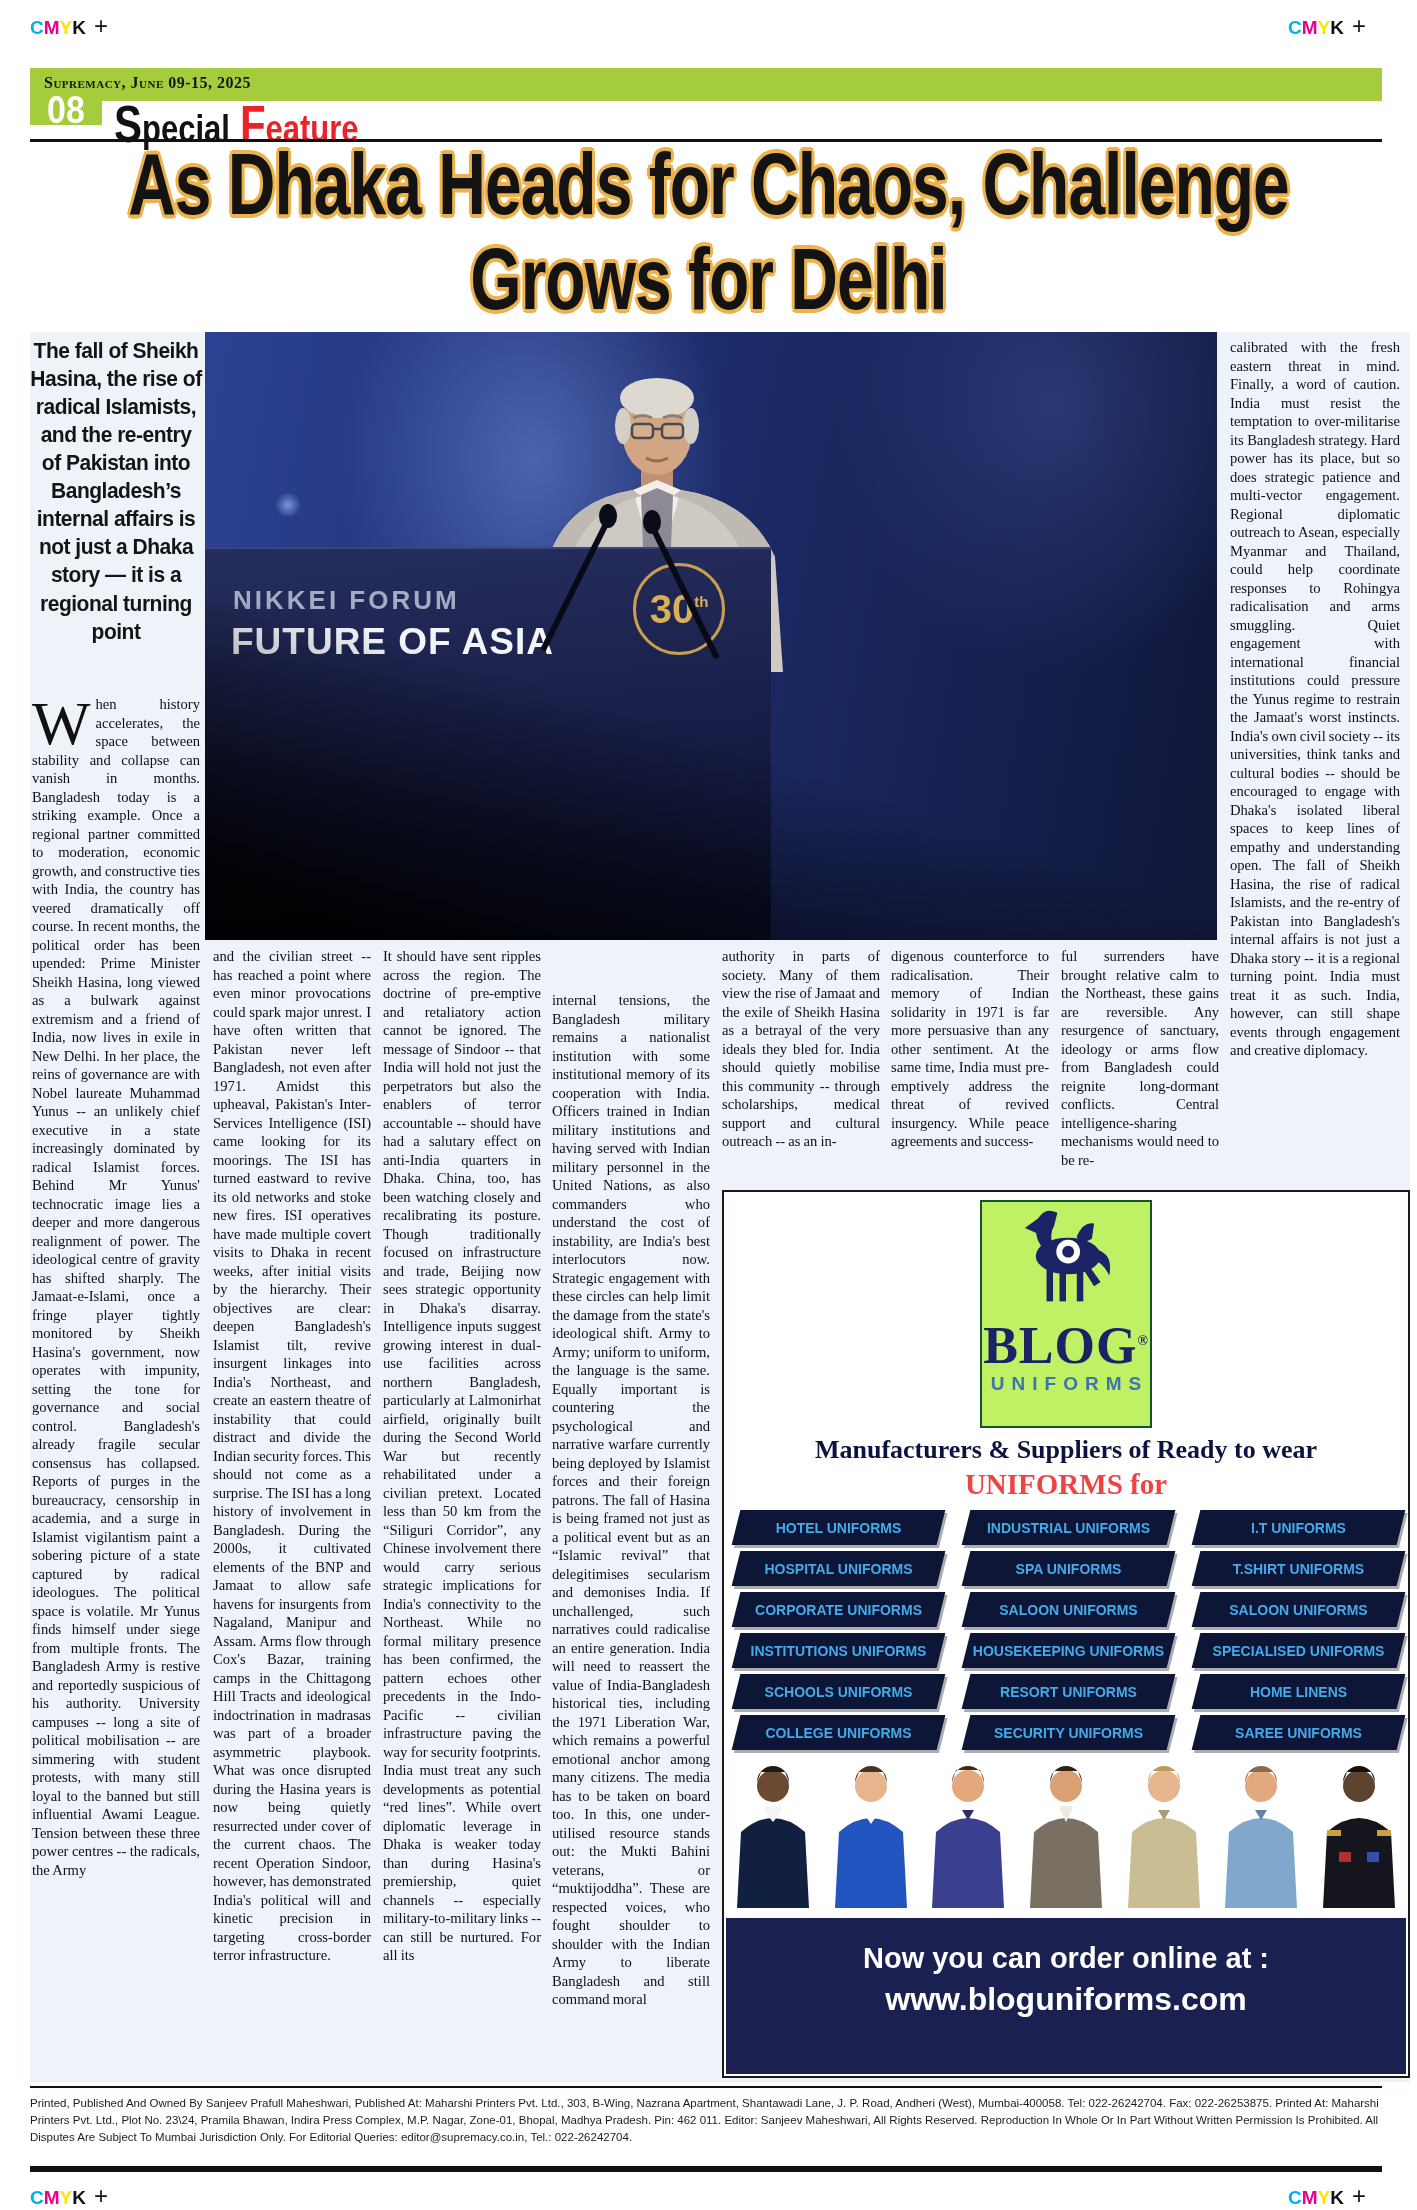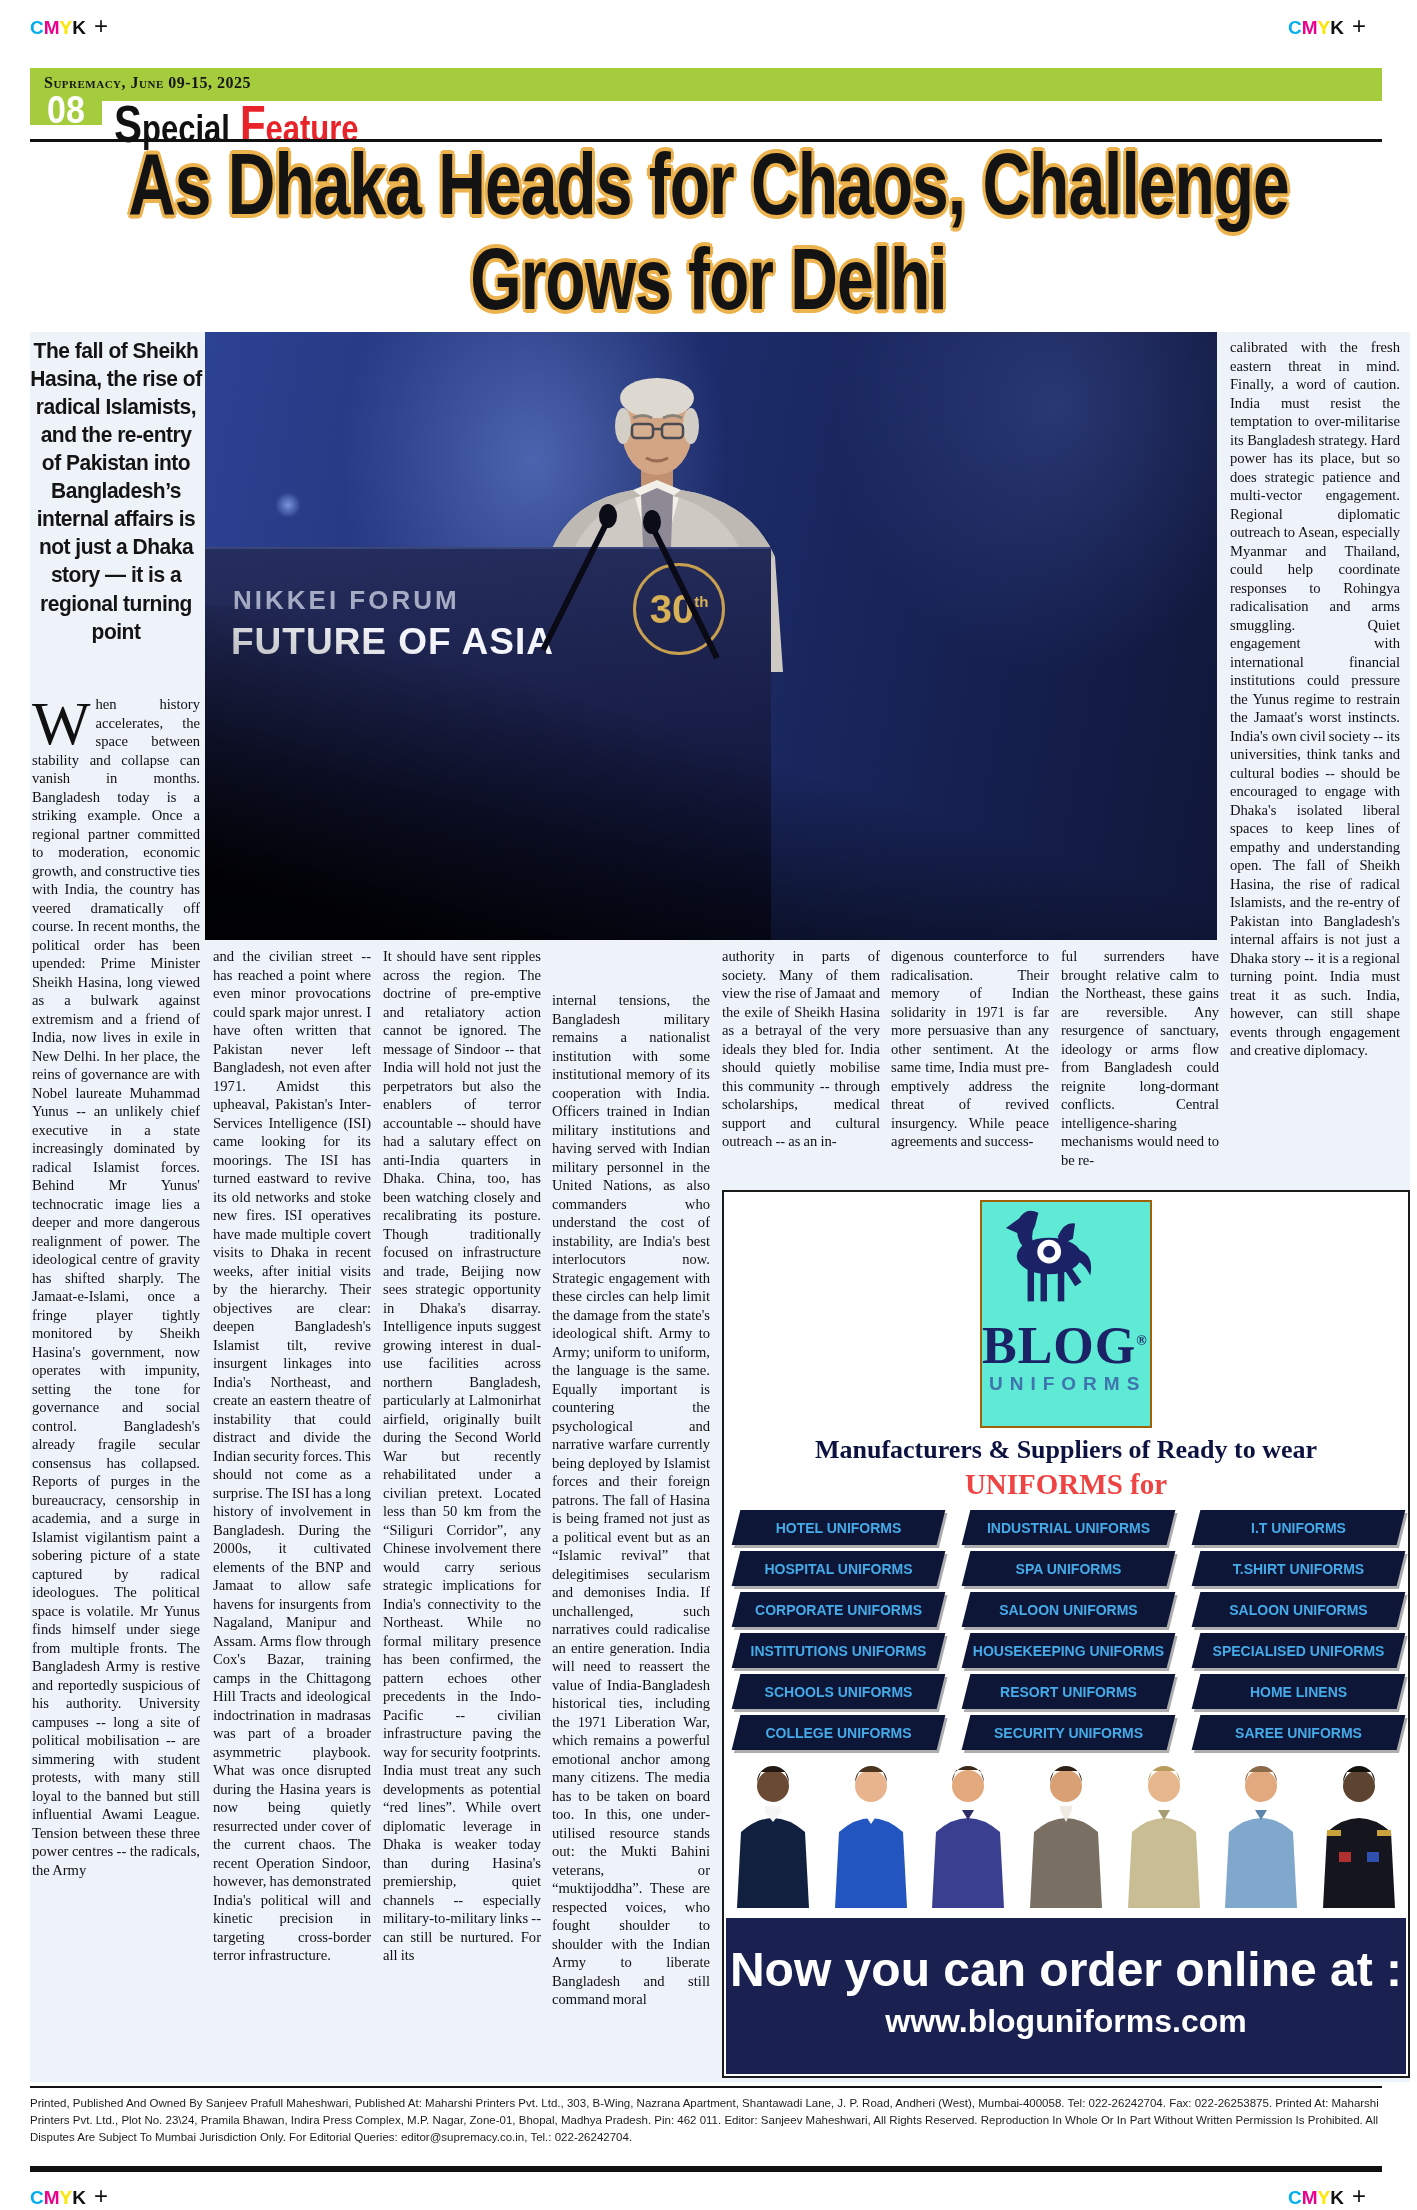--- a/index.html
+++ b/index.html
@@ -63,41 +63,41 @@
   .podium .l2{position:absolute;left:26px;top:72px;font:bold 37px "Liberation Sans",sans-serif;
        color:#f4f5fa;letter-spacing:1px;}
   .badge30{position:absolute;left:428px;top:14px;width:86px;height:86px;border:3px solid #c79f4e;
        border-radius:50%;display:flex;align-items:center;justify-content:center;color:#d8b055;}
   .badge30 .n{font:bold 40px "Liberation Sans",sans-serif;}
   .badge30 .s{font:bold 15px "Liberation Sans",sans-serif;margin-top:-16px;}
   .overlaysvg{position:absolute;left:0;top:0;}
   
   .ad{position:absolute;left:722px;top:1190px;width:688px;height:888px;background:#fff;
       border:2px solid #1a1a1a;box-sizing:border-box;}
-  .logobox{position:absolute;left:256px;top:8px;width:172px;height:228px;background:#5eead4;
-      border:2px solid #a16207;box-sizing:border-box;}
+  .logobox{position:absolute;left:256px;top:8px;width:172px;height:228px;background:#bef264;
+      border:2px solid #14532d;box-sizing:border-box;text-align:center;}
   .brand{font:bold 52px/50px "Liberation Serif",serif;color:#1b2366;letter-spacing:1px;margin-top:2px;}
   .brand sup{font-size:14px;}
   .brandsub{font:bold 19px "Liberation Sans",sans-serif;color:#3f74ae;letter-spacing:7px;
       text-indent:7px;margin-top:2px;}
   .tag1{position:absolute;left:0;top:243px;width:100%;text-align:center;
       font:bold 26px "Liberation Serif",serif;color:#0d1340;}
   .tag2{position:absolute;left:0;top:276px;width:100%;text-align:center;
       font:bold 29px "Liberation Serif",serif;color:#ef4444;}
   .chipcol{position:absolute;top:318px;width:205px;}
   .chipcol.c1{left:12px}.chipcol.c2{left:242px}.chipcol.c3{left:472px}
   .chip{position:relative;height:35px;margin-bottom:6px;background:#0e1638;
       transform:skewX(-14deg);box-shadow:3px 3px 0 rgba(20,20,30,.35);}
   .chip span{display:flex;height:100%;align-items:center;justify-content:center;
       transform:skewX(14deg);font:bold 14px "Liberation Sans",sans-serif;color:#45aae8;}
   .people{position:absolute;left:0;top:566px;width:100%;height:150px;display:flex;
       justify-content:space-around;align-items:flex-end;}
   .orderbar{position:absolute;left:2px;bottom:2px;width:680px;height:156px;background:#1a2150;
       text-align:center;color:#fff;font-family:"Liberation Sans",sans-serif;}
-  .orderbar .o1{font-size:48px;font-weight:bold;margin-top:24px;}
+  .orderbar .o1{font-size:29px;font-weight:bold;margin-top:24px;}
   .orderbar .o2{font-size:32px;font-weight:bold;margin-top:6px;}
   
   .f-rule1{position:absolute;left:30px;top:2086px;width:1352px;height:2px;background:#111;}
   .imprint{position:absolute;left:30px;top:2095px;width:1352px;
       font:11.5px/17px "Liberation Sans",sans-serif;color:#1c1c1c;}
   .f-rule2{position:absolute;left:30px;top:2166px;width:1352px;height:6px;background:#111;}
 </style>
 </head>
 <body>
 

